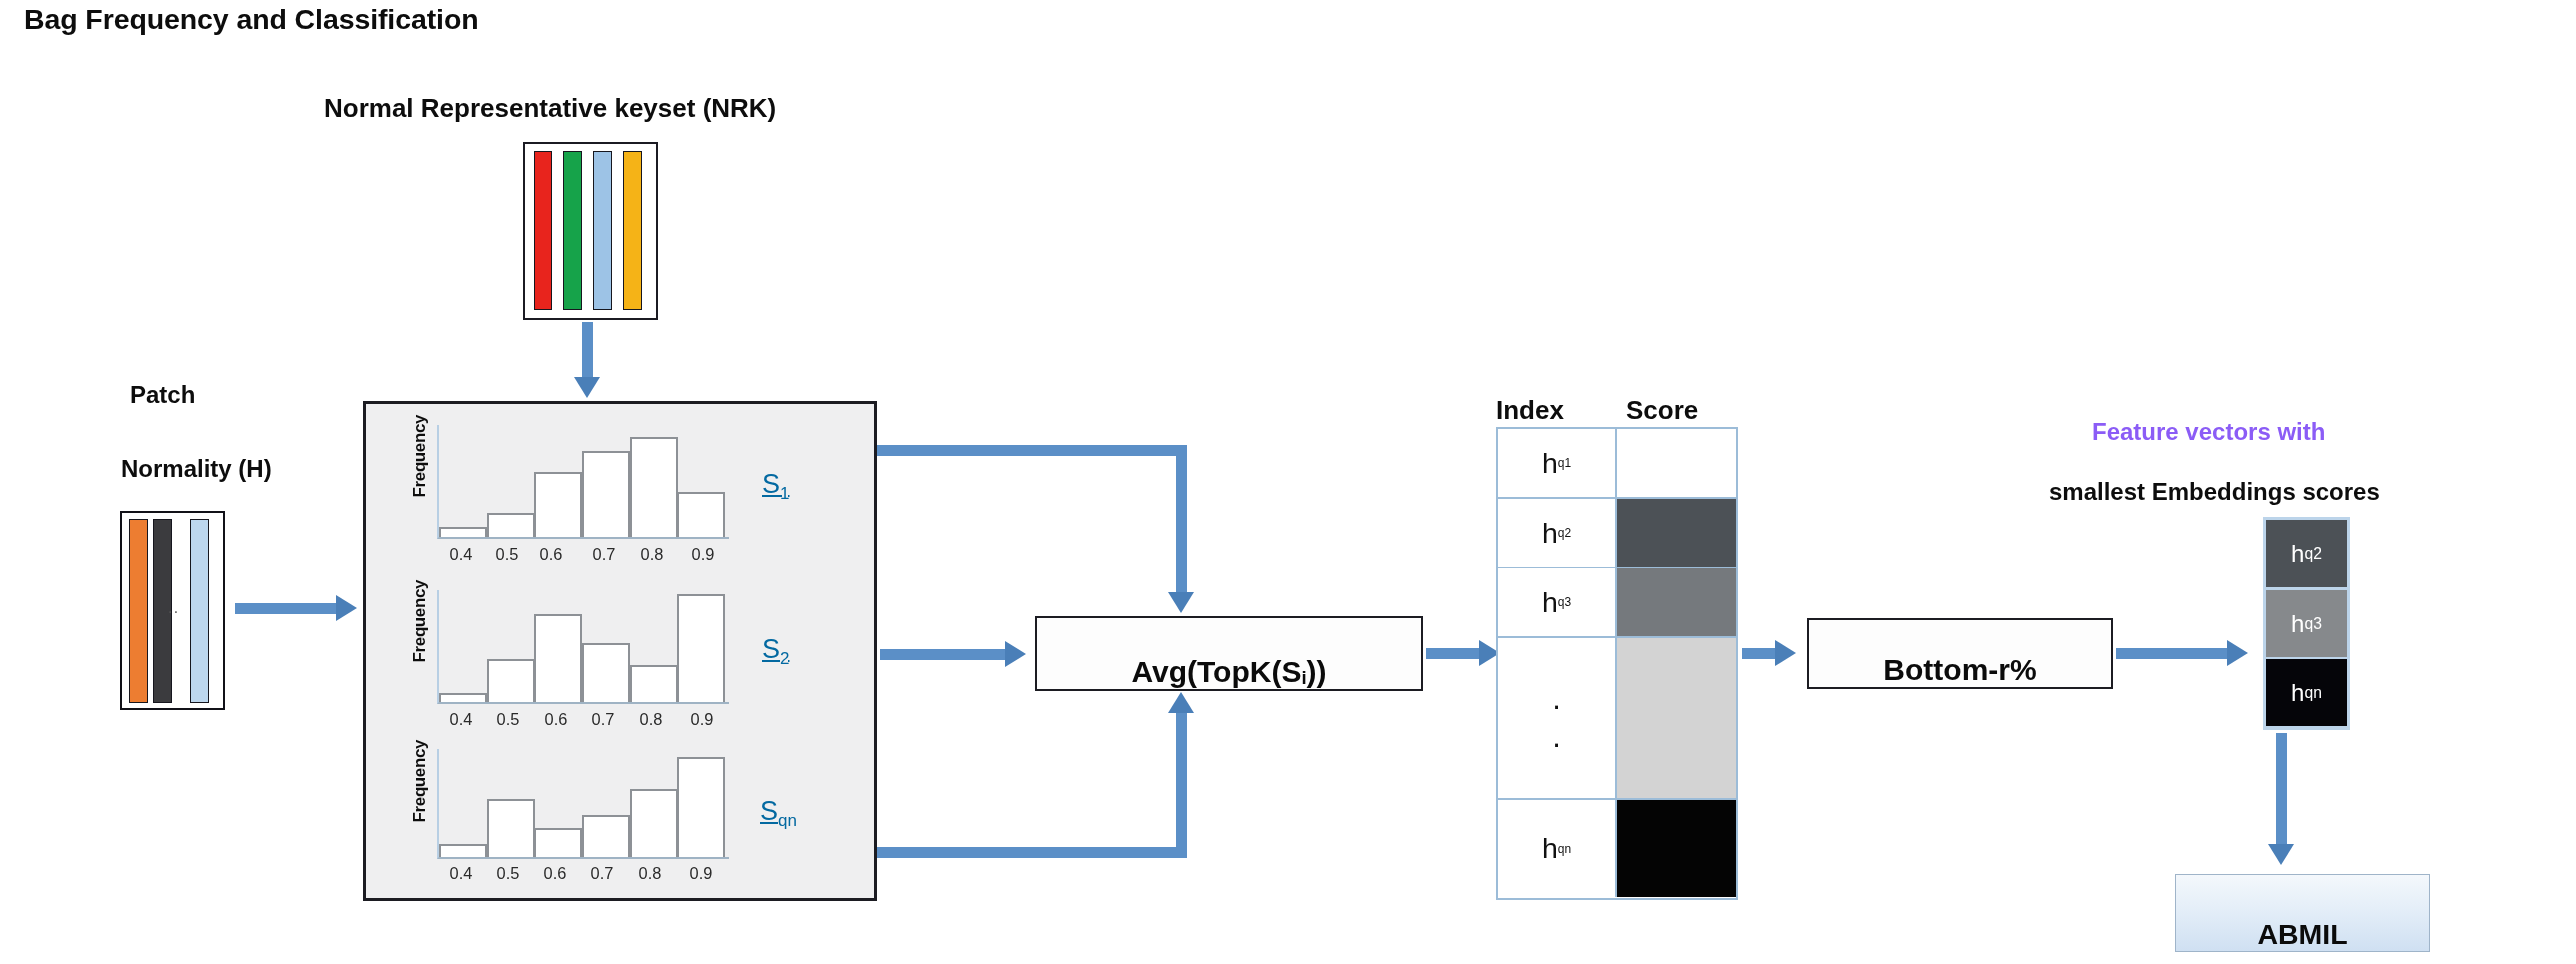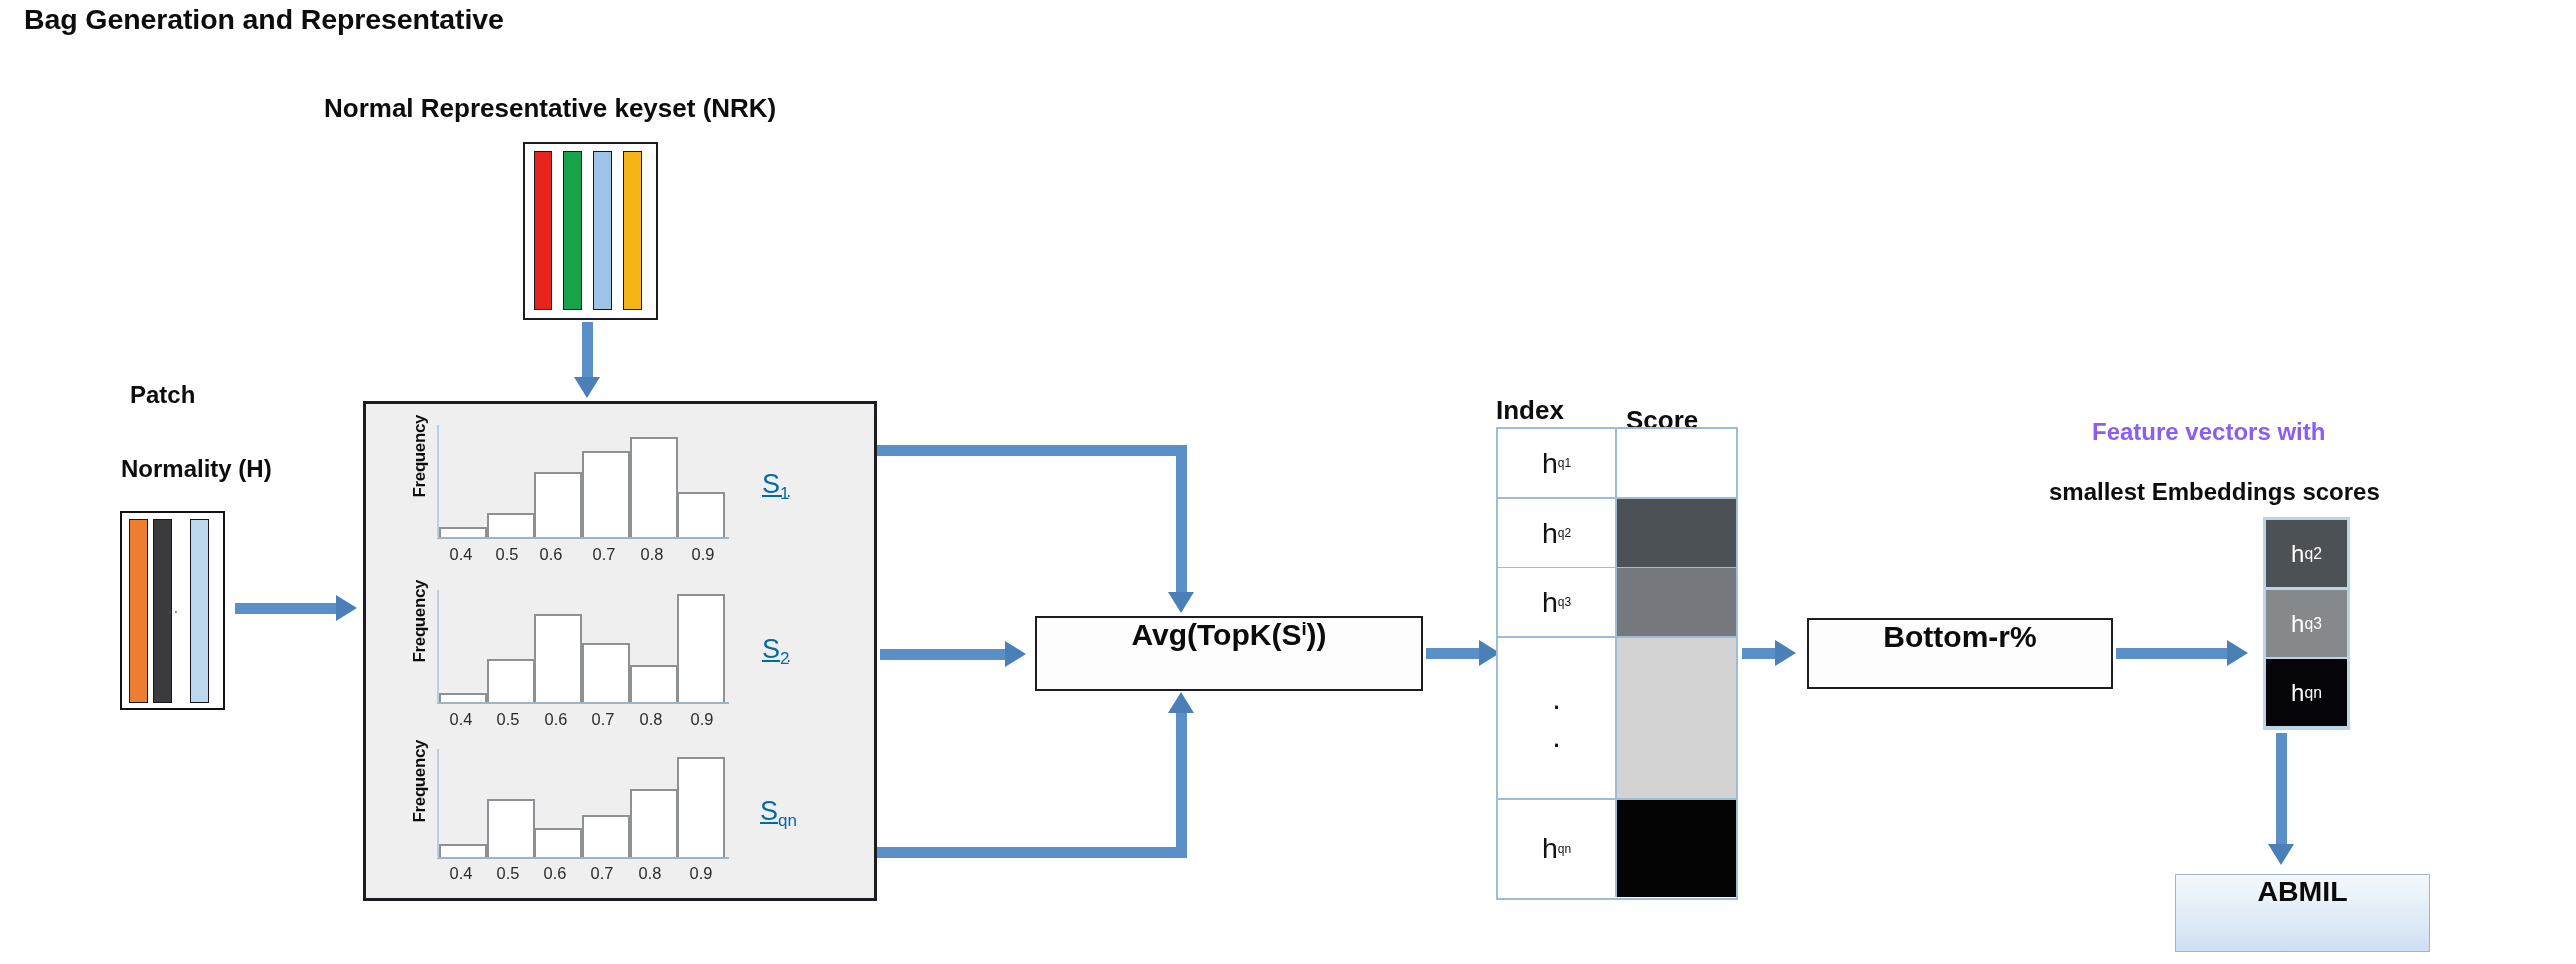--- a/index.html
+++ b/index.html
@@ -9,21 +9,21 @@
     -webkit-font-smoothing:antialiased;
   }
   .abs{position:absolute;}
 
   
   #title{left:24px;top:2.8px;font-size:28.5px;font-weight:bold;color:#0d0d0d;letter-spacing:-0.1px;}
   #nrk-label{left:324px;top:93px;font-size:26px;font-weight:bold;color:#0d0d0d;white-space:nowrap;}
   #pe-label-1{left:130px;top:381px;font-size:24px;font-weight:bold;color:#0d0d0d;white-space:nowrap;}
   #pe-label-2{left:121px;top:455px;font-size:24px;font-weight:bold;color:#0d0d0d;white-space:nowrap;}
   #idx-head{left:1496px;top:395px;font-size:26px;font-weight:bold;color:#0d0d0d;}
-  #score-head{left:1626px;top:395px;font-size:26px;font-weight:bold;color:#0d0d0d;margin-top:10px;}
+  #score-head{left:1626px;top:395px;font-size:26px;font-weight:bold;color:#0d0d0d;}
   #fv-label-1{left:2092px;top:418px;font-size:24px;font-weight:bold;color:#8b5cf6;white-space:nowrap;}
   #fv-label-2{left:2049px;top:478px;font-size:24px;font-weight:bold;color:#0d0d0d;white-space:nowrap;}
 
   
   #nrk-box{left:523px;top:142px;width:135px;height:178px;border:2.8px solid #1b1b23;background:#ffffff;box-sizing:border-box;}
   .nrk-bar{position:absolute;top:7.1px;width:18.5px;height:159px;border:1.4px solid #16161e;box-sizing:border-box;}
 
   
   #pe-box{left:120px;top:511px;width:105px;height:199px;border:2.8px solid #111118;background:#ffffff;box-sizing:border-box;}
   .pe-bar{position:absolute;top:5.7px;width:18.5px;height:184px;border:1.4px solid #16161e;box-sizing:border-box;}
@@ -35,21 +35,21 @@
   .ylab{position:absolute;font-size:17px;font-weight:bold;color:#0d0d0d;
         writing-mode:vertical-rl;transform:rotate(180deg);white-space:nowrap;letter-spacing:-0.4px;}
   .plot{position:absolute;border-left:2.8px solid #b8cfe4;border-bottom:2.8px solid #9fb3c4;box-sizing:border-box;}
   .bar{position:absolute;bottom:0;border:2.1px solid #8d9196;border-bottom:none;background:#ffffff;box-sizing:border-box;}
   .xtick{position:absolute;font-size:16.4px;color:#2a2a2a;text-align:center;white-space:nowrap;}
   .slab{position:absolute;font-size:27px;color:#0369a1;white-space:nowrap;text-decoration:underline;}
   .slab sub{font-size:17px;}
 
   
   .pbox{position:absolute;border:2.8px solid #1c1c22;background:#fdfdfd;box-sizing:border-box;
-        display:flex;align-items:flex-start;justify-content:center;
+        display:flex;align-items:flex-end;justify-content:center;
         font-size:30px;font-weight:bold;color:#0b0b0b;white-space:nowrap;}
   .pbox sub{font-size:18.5px;}
   #avg-box{left:1035px;top:616px;width:388px;height:75px;}
   #bottom-box{left:1807px;top:618px;width:306px;height:71px;}
   #abmil-box{left:2175px;top:874px;width:255px;height:78px;
     border:1.4px solid #9fb4c9;
     background:linear-gradient(to bottom,#f4f8fc 0%,#e4eef8 45%,#cfe0f2 100%);
     font-size:28.5px;}
 
   
@@ -74,21 +74,21 @@
   
   .aline{position:absolute;background:#5b8fc7;}
   .ahead{position:absolute;width:0;height:0;}
   .ahead.r{border-top:13.5px solid transparent;border-bottom:13.5px solid transparent;border-left:21.3px solid #4a7fb8;}
   .ahead.d{border-left:13.5px solid transparent;border-right:13.5px solid transparent;border-top:21.3px solid #4a7fb8;}
   .ahead.u{border-left:13.5px solid transparent;border-right:13.5px solid transparent;border-bottom:21.3px solid #4a7fb8;}
 </style>
 </head>
 <body>
 
-<div class="abs" id="title">Bag Generation and Representative</div>
+<div class="abs" id="title">Bag Frequency and Classification</div>
 
 <div class="abs" id="nrk-label">Normal Representative keyset (NRK)</div>
 <div class="abs" id="nrk-box">
   <div class="nrk-bar" style="left:8.5px;background:#e8241d;"></div>
   <div class="nrk-bar" style="left:38px;background:#16a34a;"></div>
   <div class="nrk-bar" style="left:68px;background:#9dc3e6;"></div>
   <div class="nrk-bar" style="left:98px;background:#f5b317;"></div>
 </div>
 
 <div class="aline" style="left:582px;top:322px;width:11.4px;height:60px;"></div>

